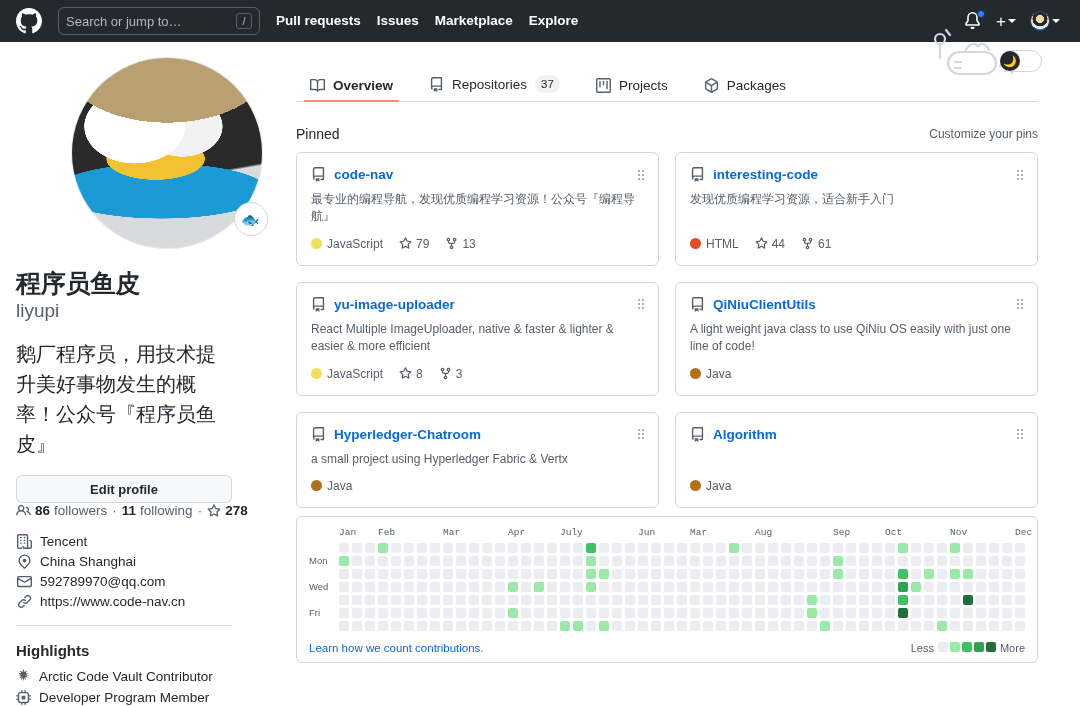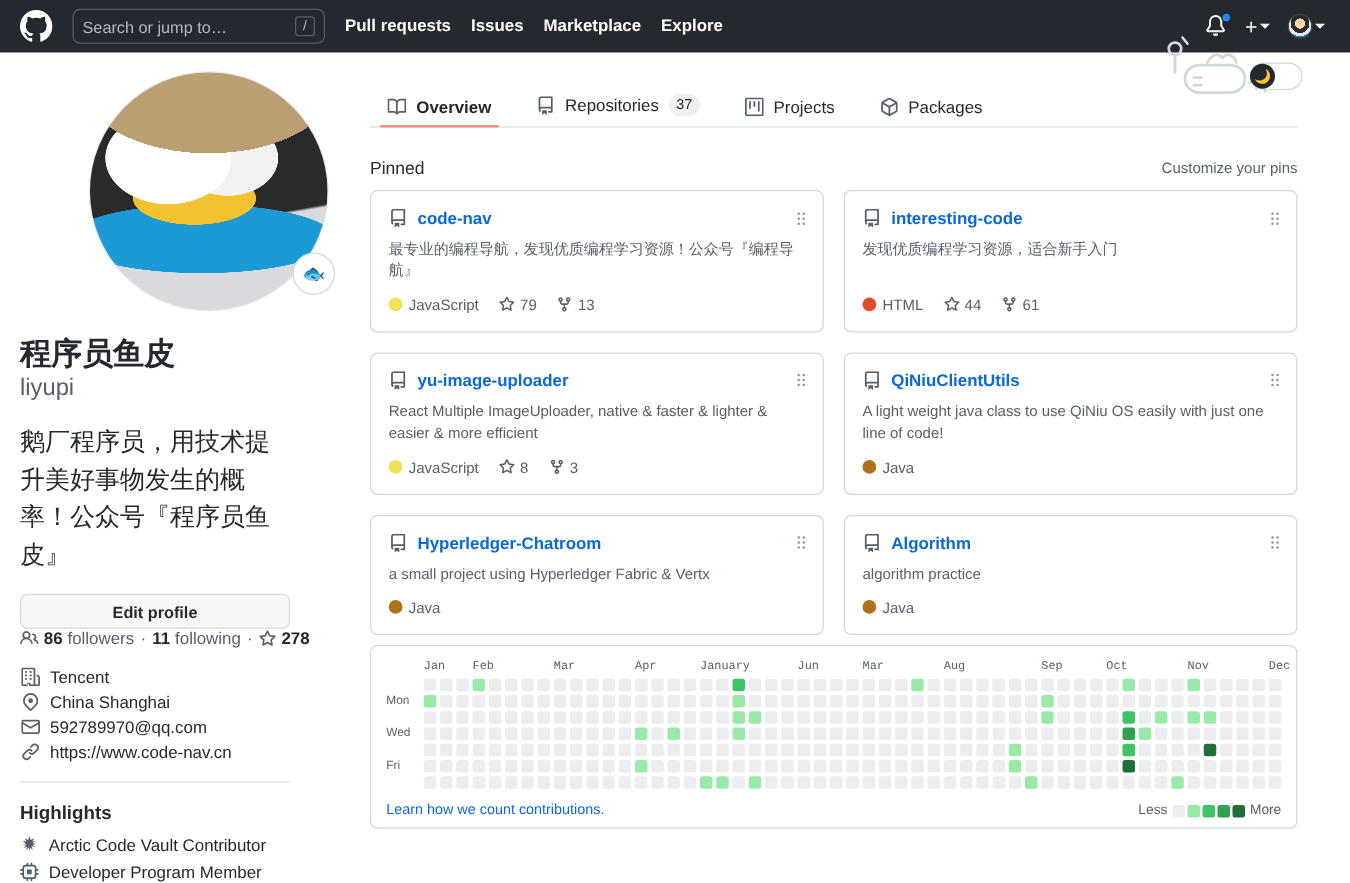--- a/index.html
+++ b/index.html
@@ -318,21 +318,21 @@
     gap: 3px;
   }
   .cal-cell { width: 10px; height: 10px; border-radius: 2px; }
   .contrib-foot {
     margin-top: 8px;
     display: flex; align-items: center;
   }
   .learn-link { font-size: 11.5px; color: #0969da; cursor: pointer; }
   .legend {
     margin-left: auto;
-    display: flex; align-items: flex-end; gap: 3px;
+    display: flex; align-items: flex-start; gap: 3px;
     font-size: 11px; color: #57606a;
   }
   .legend .cal-cell { margin: 0 1px; }
 </style>
 </head>
 <body>
 
 <div class="header">
   <span class="gh-logo">
     <svg viewBox="0 0 16 16" width="26" height="26">
@@ -711,21 +711,20 @@
             <span class="pin-name">Algorithm</span>
             <span class="drag-dots">
               <i></i>
               <i></i>
               <i></i>
               <i></i>
               <i></i>
               <i></i>
             </span>
           </div>
-          <div class="pin-desc">algorithm practice</div>
           <div class="pin-foot">
             <span class="lang">
               <span class="lang-dot" style="background:#b07219"></span>
               <span>Java</span>
             </span>
           </div>
         </div>
       </div>
 
 
@@ -739,21 +738,21 @@
             <span></span>
             <span>Fri</span>
             <span></span>
           </div>
         <div class="cal-main">
           <div class="cal-months" id="month-labels">
               <span style="left: 0px;">Jan</span>
               <span style="left: 39px;">Feb</span>
               <span style="left: 104px;">Mar</span>
               <span style="left: 169px;">Apr</span>
-              <span style="left: 221px;">January</span>
+              <span style="left: 221px;">July</span>
               <span style="left: 299px;">Jun</span>
               <span style="left: 351px;">Mar</span>
               <span style="left: 416px;">Aug</span>
               <span style="left: 494px;">Sep</span>
               <span style="left: 546px;">Oct</span>
               <span style="left: 611px;">Nov</span>
               <span style="left: 676px;">Dec</span>
             </div>
           <div class="cal-grid" id="cal-grid">
               <div class="cal-cell" style="background: rgb(235, 237, 240);"></div>

